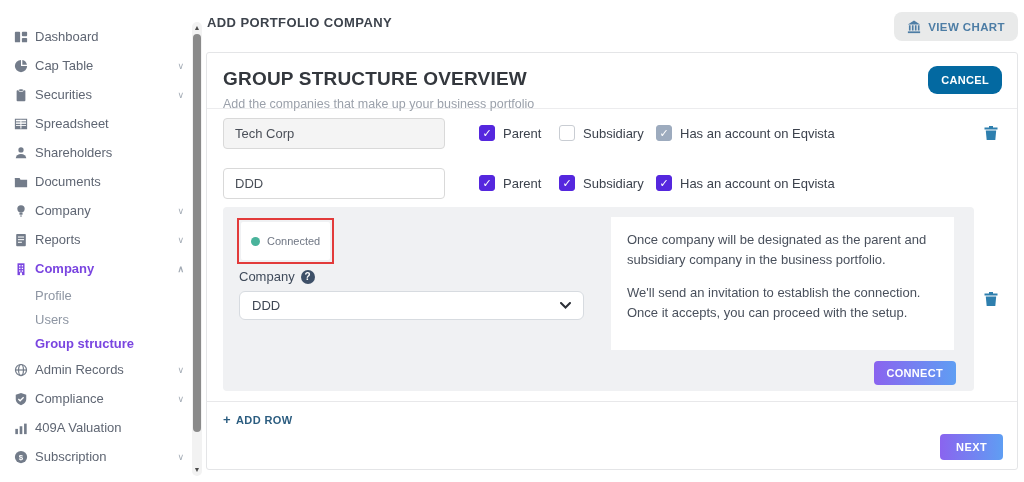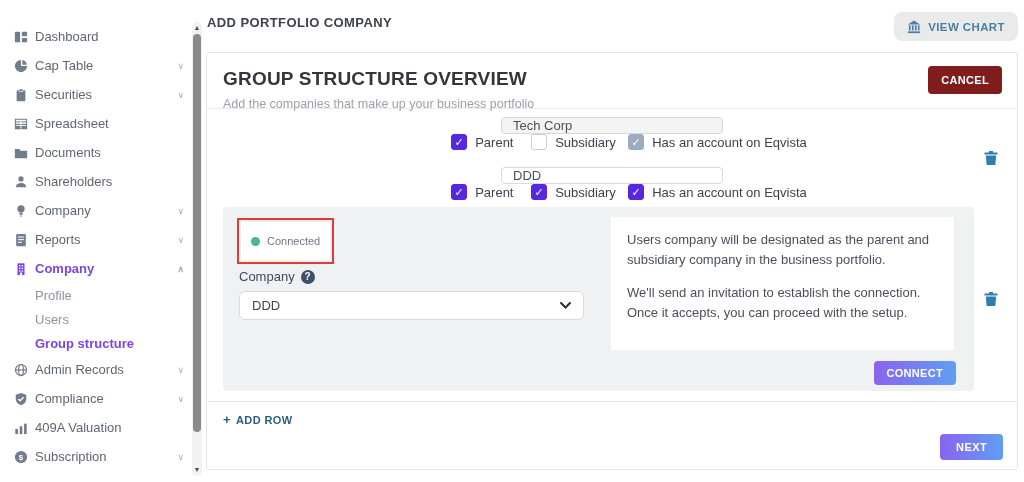--- a/index.html
+++ b/index.html
@@ -25,24 +25,24 @@
 
   
   .page-title { position:absolute; left:207px; top:15px; font-size:13px; font-weight:bold; color:#3d434c; letter-spacing:.4px; }
   .btn-viewchart { position:absolute; right:6px; top:12px; height:29px; display:flex; align-items:center; gap:7px; padding:0 13px; background:#e9eaea; border:none; border-radius:8px; color:#4d7da5; font-family:inherit; font-size:11.5px; font-weight:bold; letter-spacing:.4px; cursor:pointer; }
 
   
   .card { position:absolute; left:206px; top:52px; width:812px; height:418px; background:#fff; border:1px solid #e4e5e7; border-radius:3px; }
   .card-header { position:relative; height:56px; border-bottom:1px solid #ececee; padding:15px 16px 0; }
   .card-title { font-size:19px; font-weight:bold; color:#33373d; letter-spacing:.2px; }
   .card-sub { margin-top:7px; font-size:12.5px; color:#9ba1ab; }
-  .btn-cancel { position:absolute; top:13px; right:15px; background:#7f1d1d; color:#fff; border:none; border-radius:4px; padding:8px 13px; font-family:inherit; font-size:11px; font-weight:bold; letter-spacing:.3px; cursor:pointer; }
-
-  
-  .row { position:absolute; left:16px; right:16px; height:32px; display:flex; align-items:center;flex-direction:column; }
+  .btn-cancel { position:absolute; top:13px; right:15px; background:#0369a1; color:#fff; border:none; border-radius:9px; padding:8px 13px; font-family:inherit; font-size:11px; font-weight:bold; letter-spacing:.3px; cursor:pointer; }
+
+  
+  .row { position:absolute; left:16px; right:16px; height:32px; display:flex; align-items:center; }
   .row-1 { top:64px; } .row-2 { top:114px; }
   .name-input { width:222px; height:31px; border:1px solid #d9d9d9; border-radius:4px; padding:0 11px; font-family:inherit; font-size:13px; color:#4a4f58; background:#fff; }
   .name-input.readonly { background:#f4f4f4; }
   .cb-group { display:flex; align-items:center; margin-left:34px; }
   .cb-item { display:flex; align-items:center; cursor:pointer; }
   .cb-item.w1 { width:80px; } .cb-item.w2 { width:97px; }
   .cb { width:16px; height:16px; border:1px solid #c9cdd3; border-radius:3px; background:#fff; margin-right:8px; display:flex; align-items:center; justify-content:center; color:transparent; font-size:11px; flex:none; }
   .cb.checked { background:#5527de; border-color:#5527de; color:#fff; }
   .cb.checked.disabled { background:#9dabbe; border-color:#9dabbe; }
   .cb-label { font-size:13px; color:#3c424d; }
@@ -114,34 +114,34 @@
             <rect x="2.2" y="6.6" width="11.6" height="1" fill="#fff"></rect>
             <rect x="2.2" y="9.2" width="11.6" height="1" fill="#fff"></rect>
             <rect x="7.3" y="3.2" width="1.2" height="10" fill="#fff"></rect>
           </svg>
         </span>
       <span>Spreadsheet</span>
     </div>
     <div class="s-item">
       <span class="ic">
           <svg width="14" height="14" viewBox="0 0 16 16" fill="currentColor">
+            <circle cx="8" cy="4.5" r="3"></circle>
+            <path d="M2 14 a6 5 0 0 1 12 0 Z"></path>
+          </svg>
+        </span>
+      <span>Shareholders</span>
+    </div>
+    <div class="s-item">
+      <span class="ic">
+          <svg width="14" height="14" viewBox="0 0 16 16" fill="currentColor">
             <path d="M1 3.5 h5 l1.5 2 H15 v8.5 H1 Z"></path>
             <path d="M1 3.5 h5 l1 1.3 H1 Z"></path>
           </svg>
         </span>
       <span>Documents</span>
-    </div>
-    <div class="s-item">
-      <span class="ic">
-          <svg width="14" height="14" viewBox="0 0 16 16" fill="currentColor">
-            <circle cx="8" cy="4.5" r="3"></circle>
-            <path d="M2 14 a6 5 0 0 1 12 0 Z"></path>
-          </svg>
-        </span>
-      <span>Shareholders</span>
     </div>
     <div class="s-item">
       <span class="ic">
           <svg width="14" height="14" viewBox="0 0 16 16" fill="currentColor">
             <circle cx="8" cy="5.5" r="4.2"></circle>
             <rect x="6.2" y="9.8" width="3.6" height="2.6" rx="0.6"></rect>
             <rect x="6.8" y="13" width="2.4" height="1.4" rx="0.6"></rect>
           </svg>
         </span>
       <span>Company</span>
@@ -312,21 +312,21 @@
         </div>
         <div class="select">
           <span>DDD</span>
           <span class="sel-chev">
               <svg width="11" height="7" viewBox="0 0 11 7" fill="none" stroke="#2b2f36" stroke-width="2" stroke-linecap="round">
                 <polyline points="1,1 5.5,5.5 10,1"></polyline>
               </svg>
             </span>
         </div>
         <div class="info-box">
-          <p>Users company will be designated as the parent and subsidiary company in the business portfolio.</p>
+          <p>Once company will be designated as the parent and subsidiary company in the business portfolio.</p>
           <p>We'll send an invitation to establish the connection. Once it accepts, you can proceed with the setup.</p>
         </div>
         <button class="btn-connect">CONNECT</button>
       </div>
       <button class="panel-trash">
         <span><svg width="16" height="16" viewBox="0 0 16 16" fill="currentColor">
               <path d="M6 1 h4 v1.5 h4.5 v2 H1.5 v-2 H6 Z"></path>
               <path d="M2.8 5.5 h10.4 l-0.9 9.5 h-8.6 Z"></path>
             </svg></span>
       </button>

